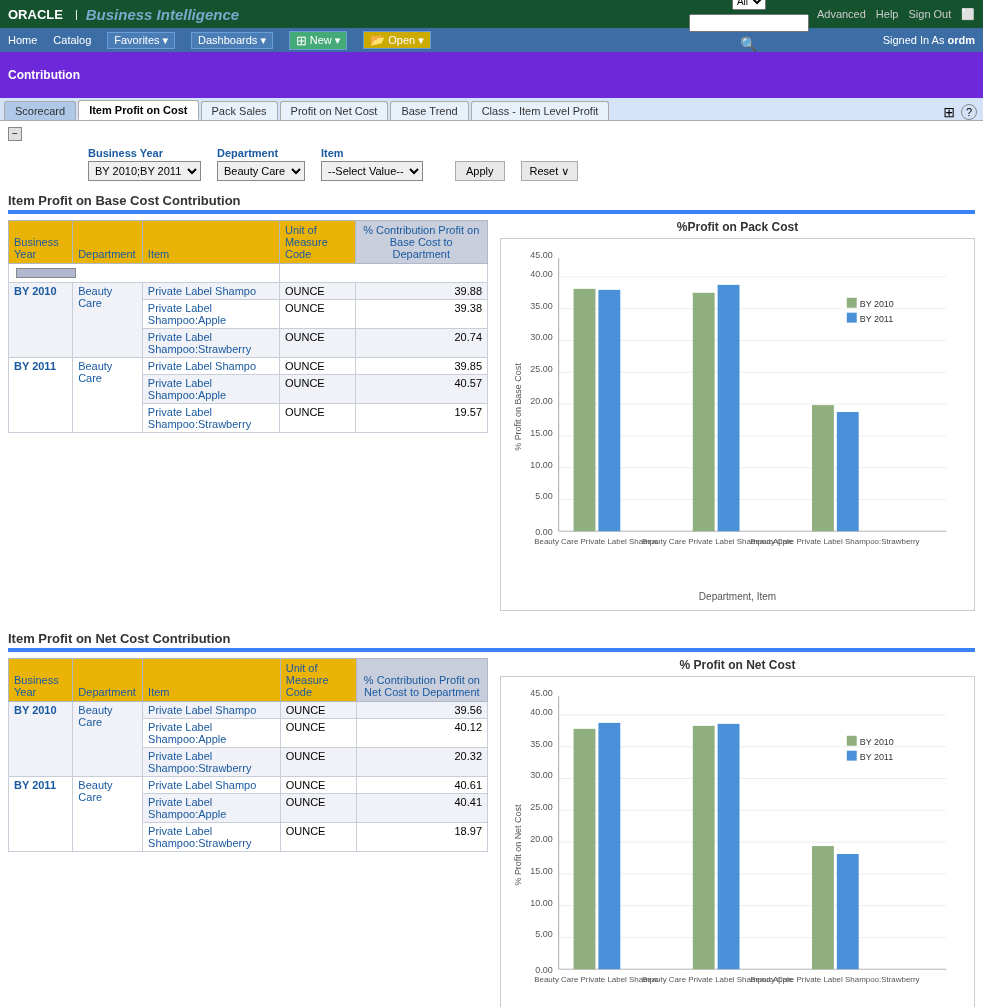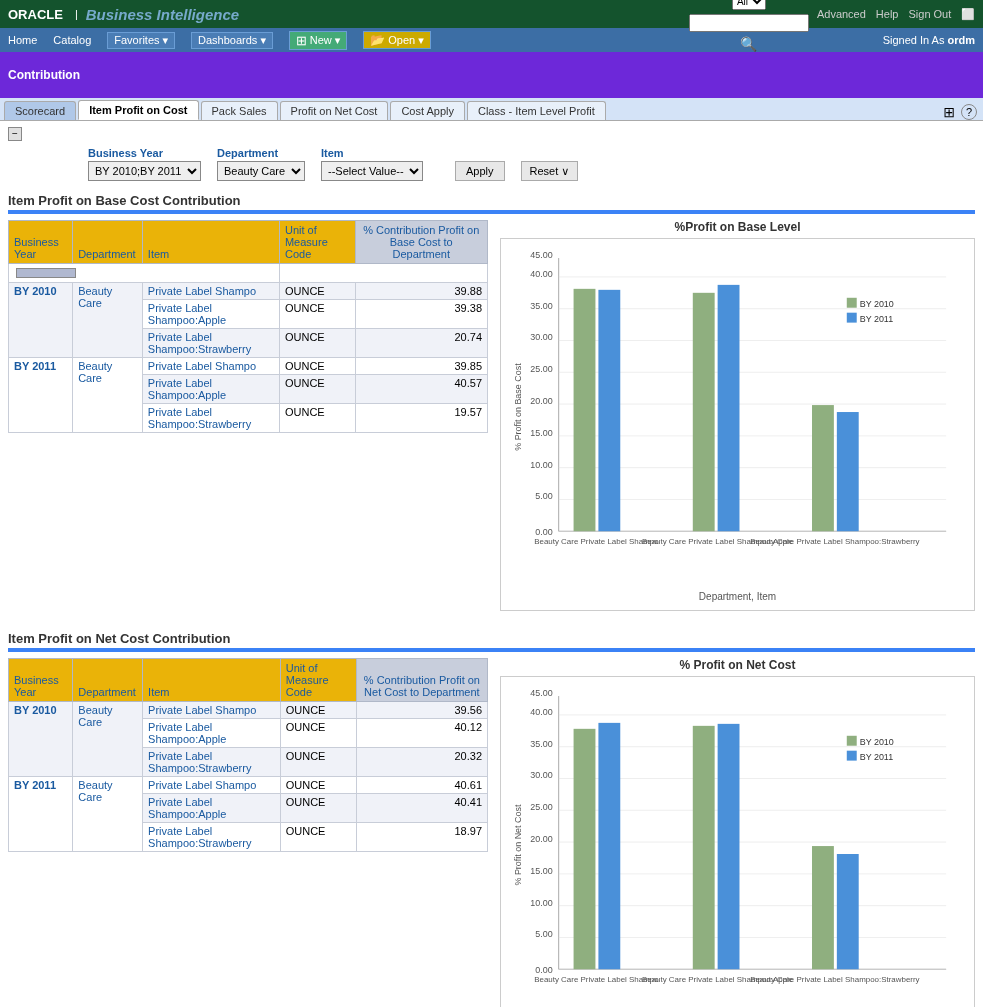--- a/index.html
+++ b/index.html
@@ -115,21 +115,21 @@
 
 <div class="breadcrumb-bar">
   <span style="font-weight:bold;font-size:12px;">Contribution</span>
 </div>
 
 <div class="tab-bar">
   <div class="tab scorecard">Scorecard</div>
   <div class="tab active">Item Profit on Cost</div>
   <div class="tab">Pack Sales</div>
   <div class="tab">Profit on Net Cost</div>
-  <div class="tab">Cost Apply</div>
+  <div class="tab">Base Trend</div>
   <div class="tab">Class - Item Level Profit</div>
   <div class="tab-icons">
     <span style="font-size:14px;cursor:pointer;">⊞</span>
     <span style="border:1px solid #888;border-radius:50%;width:16px;height:16px;display:inline-flex;align-items:center;justify-content:center;cursor:pointer;font-size:11px;">?</span>
   </div>
 </div>
 
 <div class="content">
   <div class="collapse-icon">−</div>
 
@@ -214,21 +214,21 @@
           <tr class="bg-white">
             <td><a class="item-link">Private Label Shampoo:Strawberry</a></td>
             <td>OUNCE</td>
             <td class="num">19.57</td>
           </tr>
         </tbody>
       </table>
     </div>
 
     <div class="chart-wrap">
-      <div class="chart-title">%Profit on Base Level</div>
+      <div class="chart-title">%Profit on Pack Cost</div>
       <div class="chart-area">
         <svg width="100%" height="340" viewBox="0 0 460 340">
 
           <line x1="50" y1="10" x2="50" y2="285" stroke="#aaa" stroke-width="1"></line>
           <line x1="50" y1="285" x2="440" y2="285" stroke="#aaa" stroke-width="1"></line>
 
           <text x="44" y="289" text-anchor="end" font-size="9" fill="#555">0.00</text>
           <line x1="50" y1="285" x2="440" y2="285" stroke="#ddd" stroke-width="0.5"></line>
           <text x="44" y="253" text-anchor="end" font-size="9" fill="#555">5.00</text>
           <line x1="50" y1="253" x2="440" y2="253" stroke="#ddd" stroke-width="0.5"></line>

